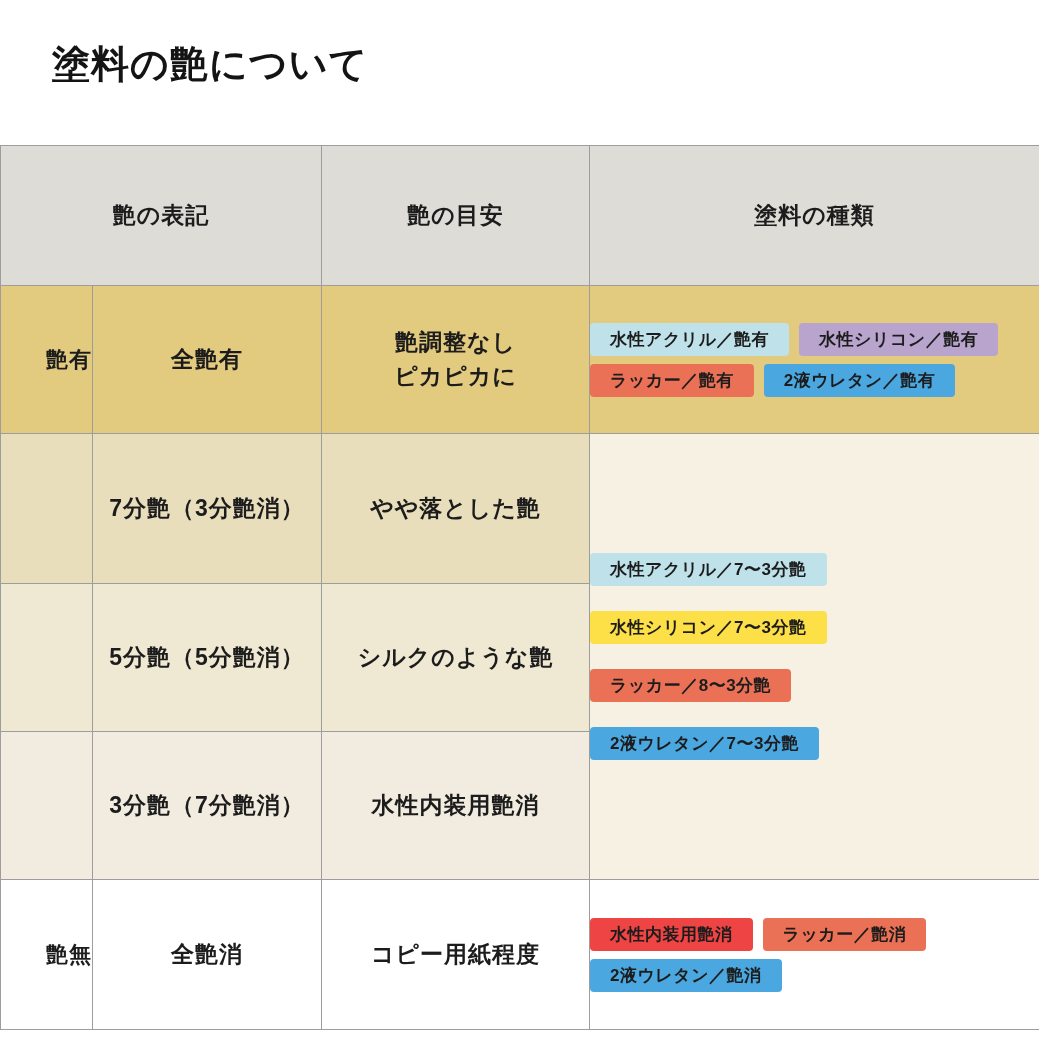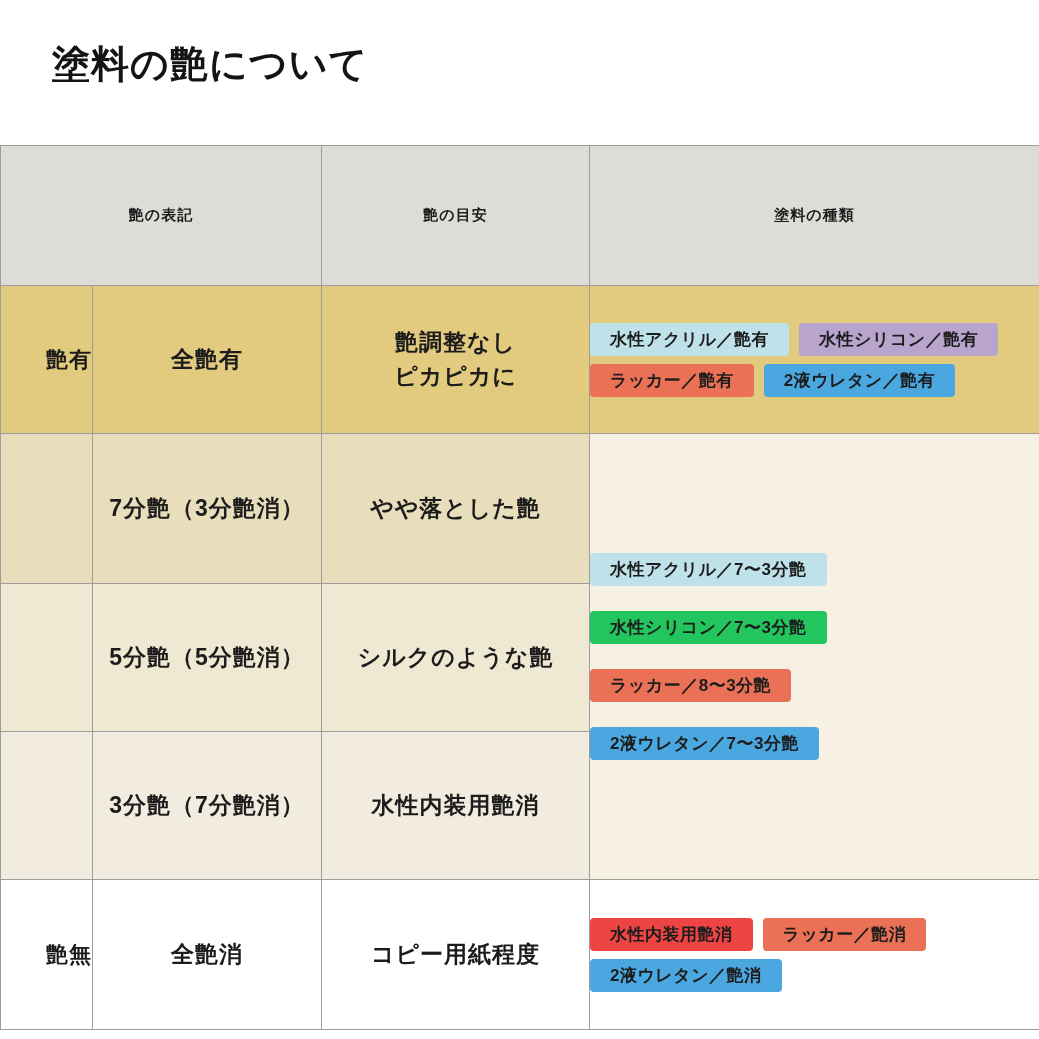--- a/index.html
+++ b/index.html
@@ -39,21 +39,21 @@
   }
   table.gloss-table td, table.gloss-table th {
     border: 1px solid #9d9d9d;
     padding: 0;
     vertical-align: middle;
     box-sizing: border-box;
   }
   thead th {
     background: #dedcd7;
     height: 140px;
-    font-size: 15px;
+    font-size: 23px;
     font-weight: bold;
     color: #1c1c1c;
     text-align: center;
     letter-spacing: 1px;
   }
   col.c1 { width: 92px; }
   col.c2 { width: 229px; }
   col.c3 { width: 268px; }
   col.c4 { width: 450px; }
 
@@ -149,21 +149,21 @@
         </td>
       </tr>
 
       <tr class="row-7">
         <td class="group-label group-blank-7"></td>
         <td class="notation">7分艶（3分艶消）</td>
         <td class="guide">やや落とした艶</td>
         <td class="types types-pane-top" rowspan="3">
           <div class="tag-wrap stacked">
             <span class="tag" style="background-color: rgb(191, 226, 234);">水性アクリル／7〜3分艶</span>
-            <span class="tag" style="background-color: #22c55e;">水性シリコン／7〜3分艶</span>
+            <span class="tag" style="background-color: #fde047;">水性シリコン／7〜3分艶</span>
             <span class="tag" style="background-color: rgb(234, 113, 85);">ラッカー／8〜3分艶</span>
             <span class="tag" style="background-color: rgb(74, 167, 224);">2液ウレタン／7〜3分艶</span>
           </div>
         </td>
       </tr>
 
       <tr class="row-5">
         <td class="group-label group-blank-5"></td>
         <td class="notation">5分艶（5分艶消）</td>
         <td class="guide">シルクのような艶</td>

